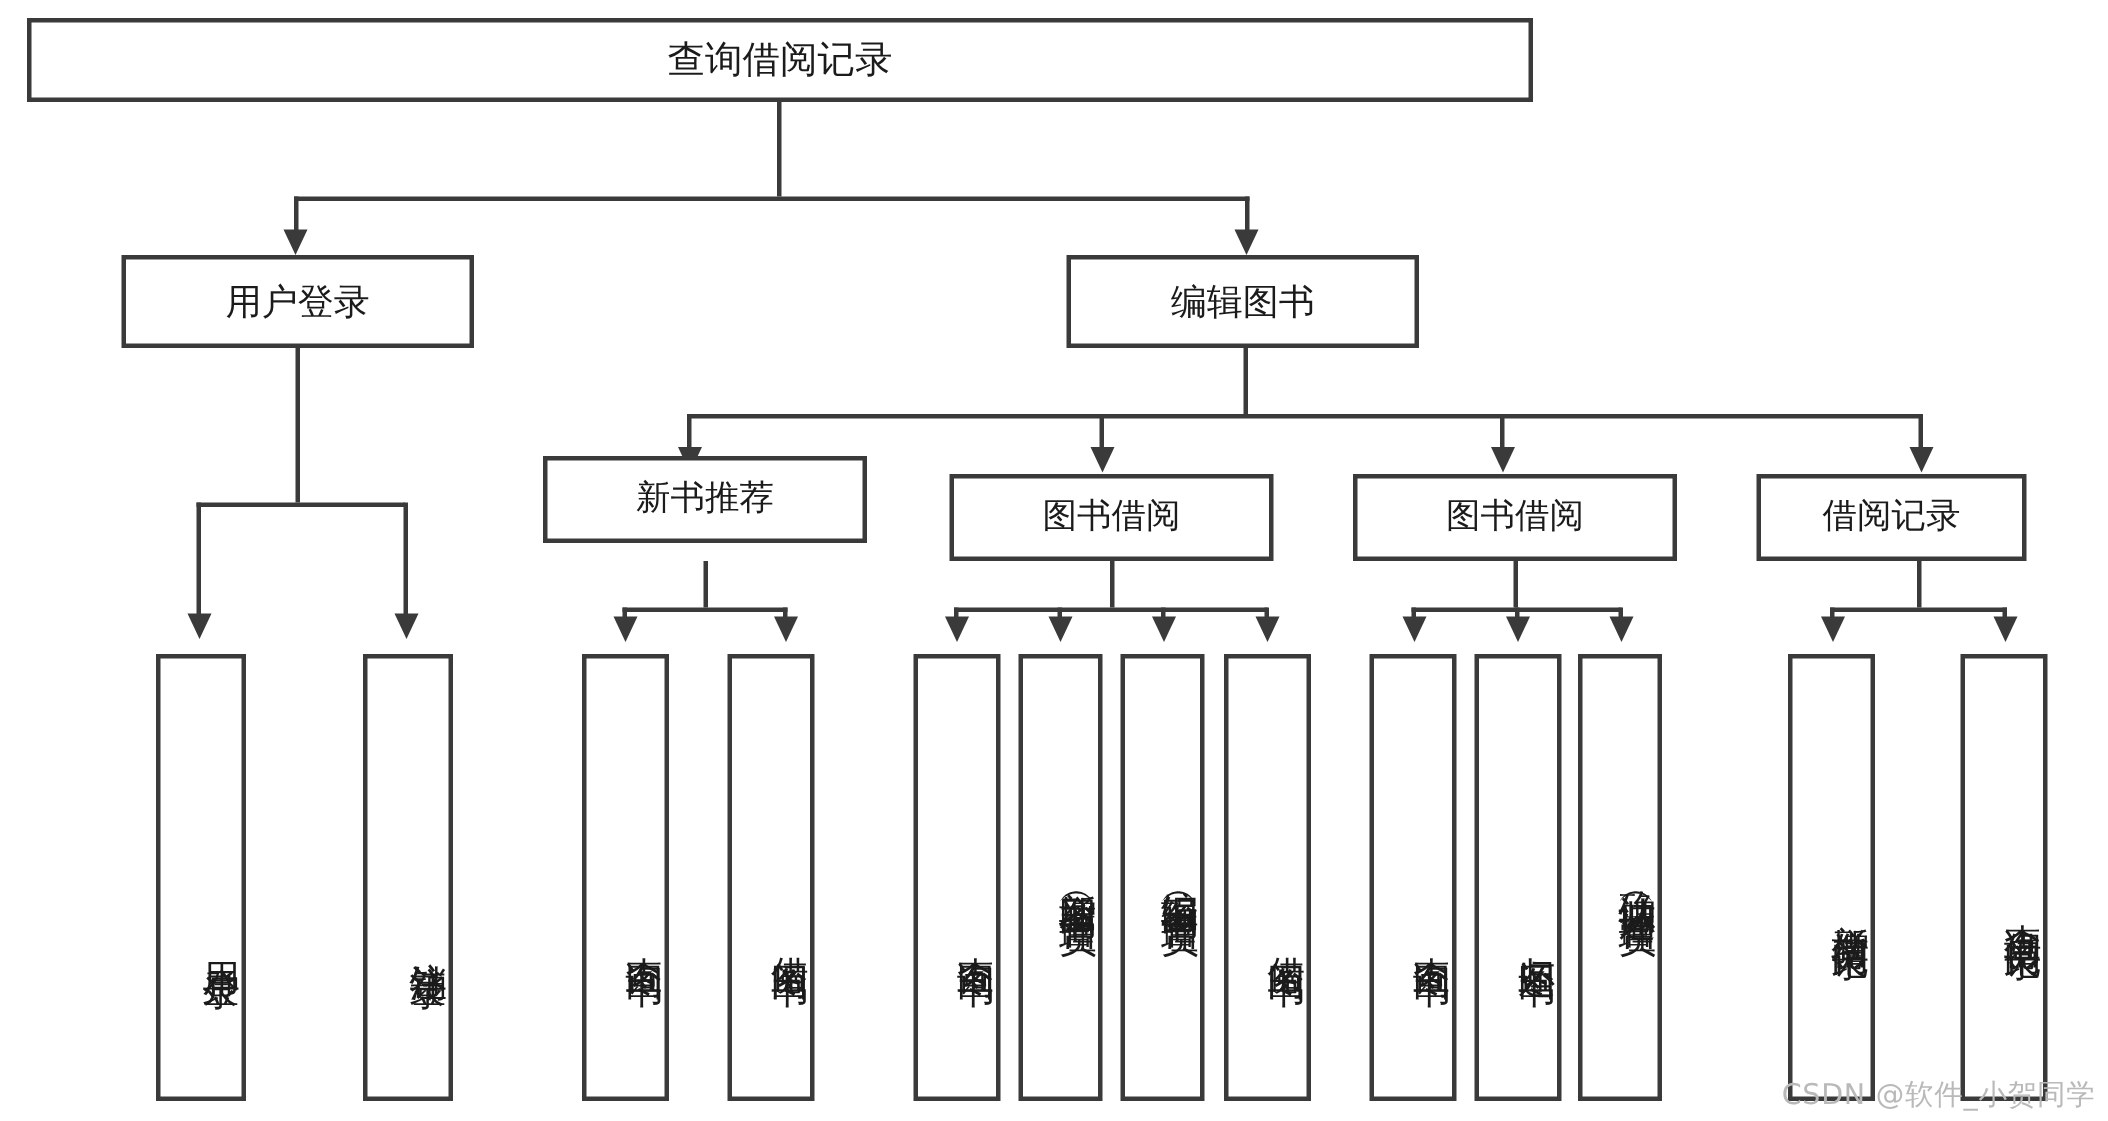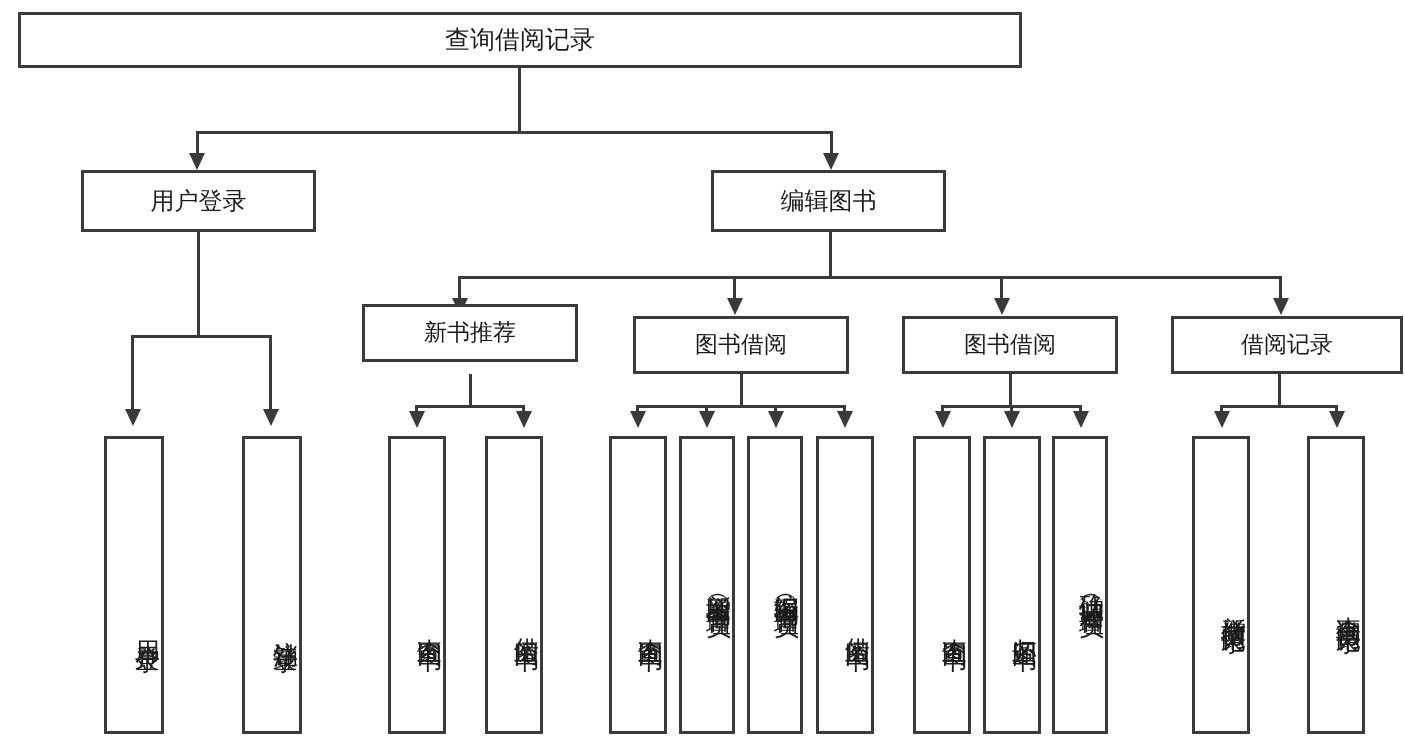--- a/index.html
+++ b/index.html
@@ -123,21 +123,21 @@
   </div>
 
   <div class="node lvl3" style="left:633px; top:316px; width:216px; height:58px;">
     <span class="label">图书借阅</span>
   </div>
 
   <div class="node lvl3" style="left:902px; top:316px; width:216px; height:58px;">
     <span class="label">图书借阅</span>
   </div>
 
-  <div class="node lvl3" style="left:1171px; top:316px; width:232px; height:58px;">
+  <div class="node lvl3" style="left:1171px; top:316px; width:180px; height:58px;">
     <span class="label">借阅记录</span>
   </div>
 
   <div class="edge v" style="left:469px; top:374px; height:31px;"></div>
   <div class="edge h" style="left:415px; top:405px; width:110px;"></div>
   <div class="edge v" style="left:415px; top:405px; height:8px;"></div>
   <div class="arrow" style="left:409px; top:411px;"></div>
   <div class="edge v" style="left:522px; top:405px; height:8px;"></div>
   <div class="arrow" style="left:516px; top:411px;"></div>
 
@@ -205,14 +205,15 @@
     <span class="label">确认归还（管理员）</span>
   </div>
 
   <div class="node leaf" style="left:1192px; top:436px; width:58px; height:298px; padding-top:40px;">
     <span class="label">新增借阅记录</span>
   </div>
   <div class="node leaf" style="left:1307px; top:436px; width:58px; height:298px; padding-top:40px;">
     <span class="label">查询借阅记录</span>
   </div>
 
+  <div id="watermark">CSDN @软件_小贺同学</div>
 
 </div>
 
 </body></html>

